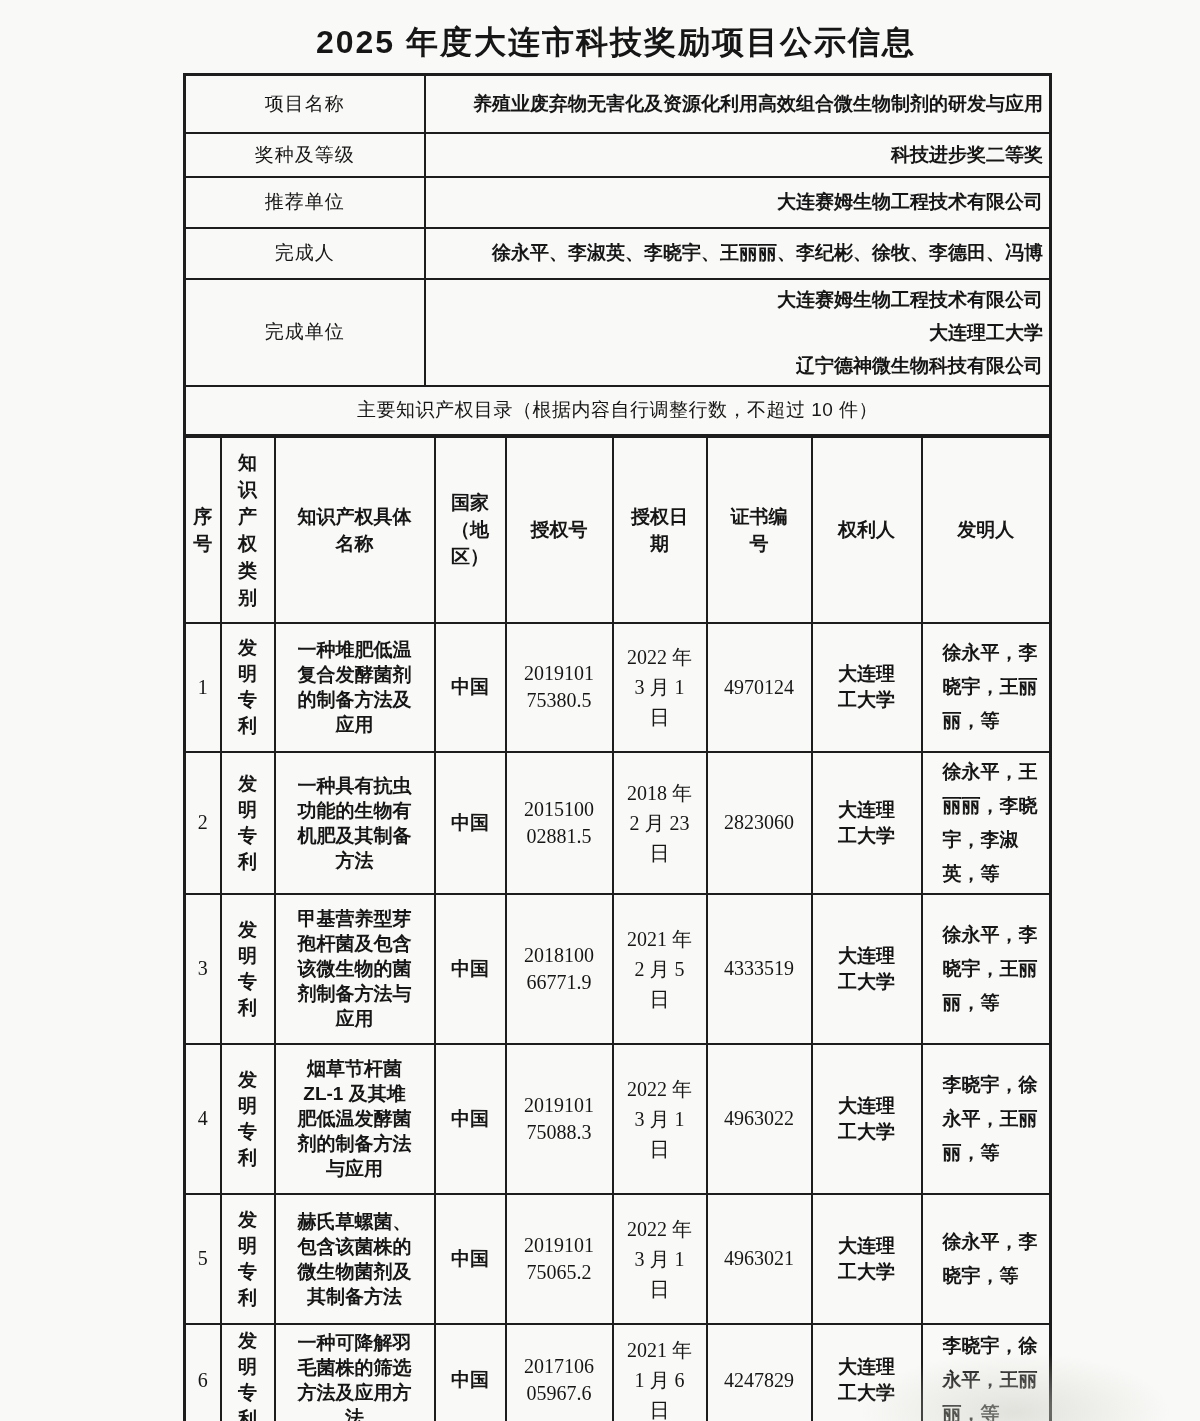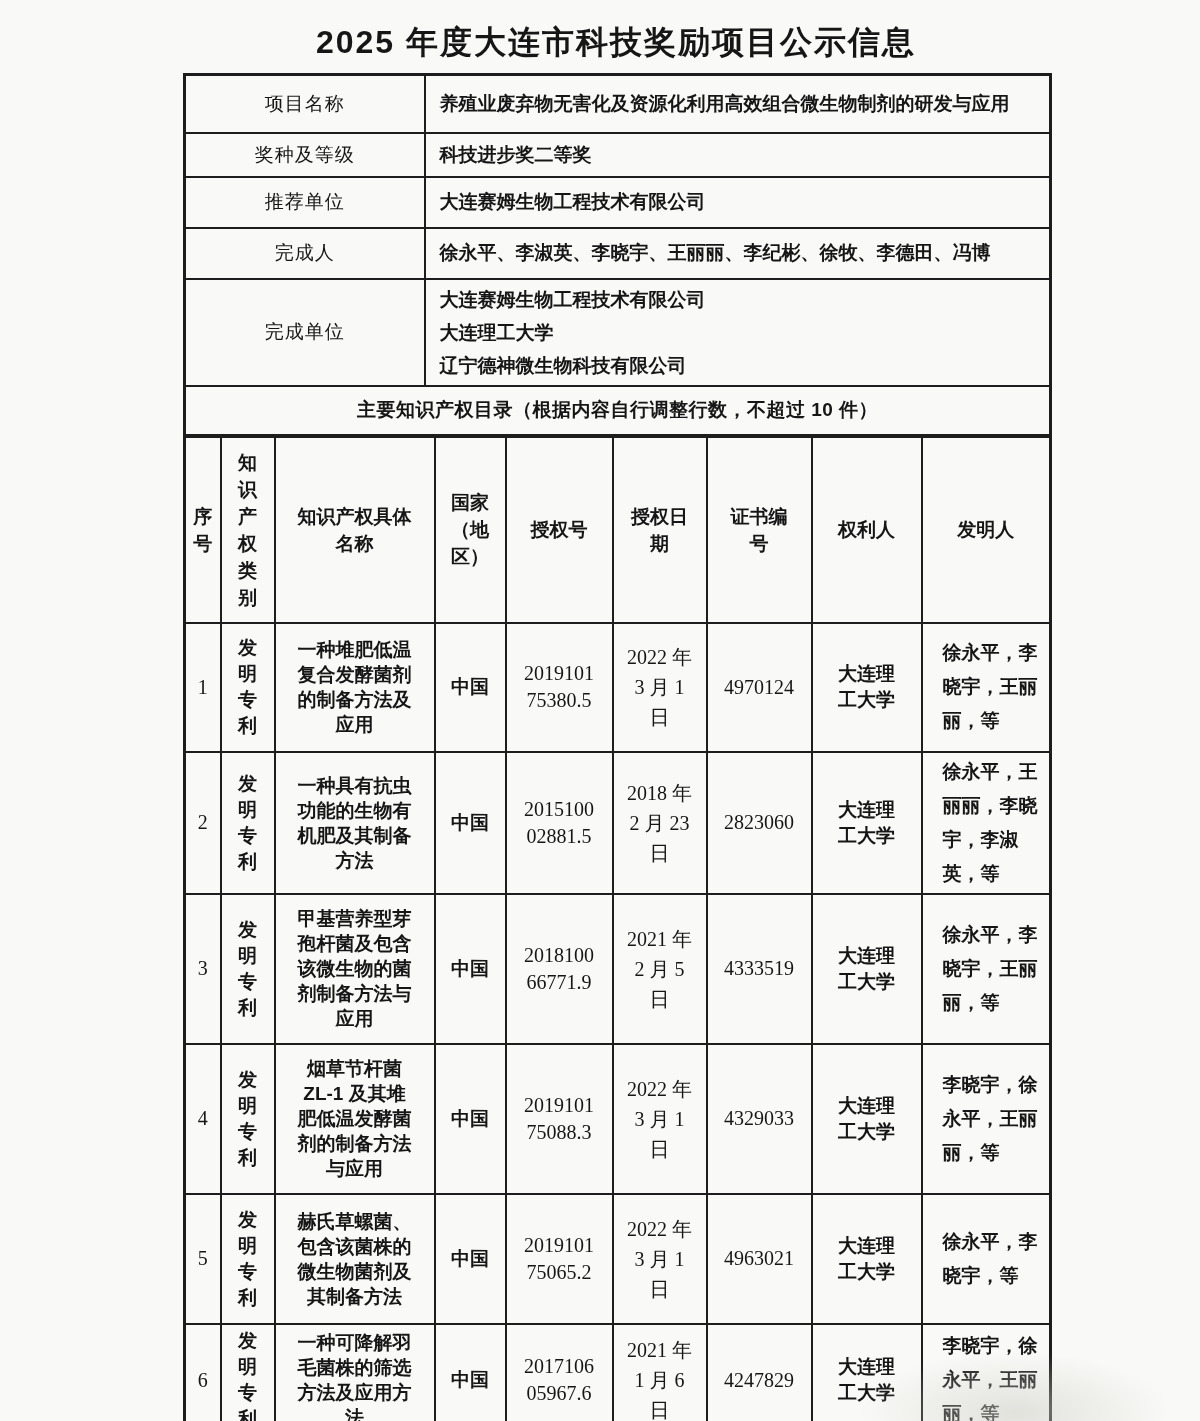--- a/index.html
+++ b/index.html
@@ -47,29 +47,29 @@
     word-break:break-all;
     overflow:hidden;
   }
   table{border:3px solid var(--line);}
   .cn{font-weight:700;font-size:19px;}
   .num{font-family:"Liberation Serif", serif;font-size:20px;font-weight:400;}
   .ml{white-space:pre-line;}
   
   .info .lbl{font-weight:400;font-size:19px;letter-spacing:1px;}
   .info .val{
-    text-align:left;
+    text-align:right;
     padding-left:14px;
     font-weight:700;
     font-size:19px;
     word-break:keep-all;
     white-space:nowrap;
   }
   .info .val.ml{white-space:pre-line;line-height:33px;word-break:break-all;}
-  .info .note{font-weight:700;font-size:19px;letter-spacing:0.5px;}
+  .info .note{font-weight:400;font-size:19px;letter-spacing:0.5px;}
   
   .patents .hd{
     font-weight:700;font-size:19px;
     line-height:27px;
     white-space:pre-line;
   }
   .c-cat{line-height:26px;white-space:pre-line;}
   .c-name{line-height:25px;white-space:pre-line;padding:4px 3px;border-radius:7px;}
   .c-auth{line-height:27px;margin-top:17px;}
   .c-date{line-height:30px;}
@@ -250,21 +250,21 @@
 ZL-1 及其堆
 肥低温发酵菌
 剂的制备方法
 与应用</td>
         <td class="cn">中国</td>
         <td class="num ml c-auth">2019101
 75088.3</td>
         <td class="num ml c-date">2022 年
 3 月 1
 日</td>
-        <td class="num">4329033</td>
+        <td class="num">4963022</td>
         <td class="cn ml c-owner">大连理
 工大学</td>
         <td class="cn c-inv">李晓宇，徐
 永平，王丽
 丽，等</td>
       </tr>
 
       <tr style="height:130px">
         <td class="num">5</td>
         <td class="cn c-cat">发

